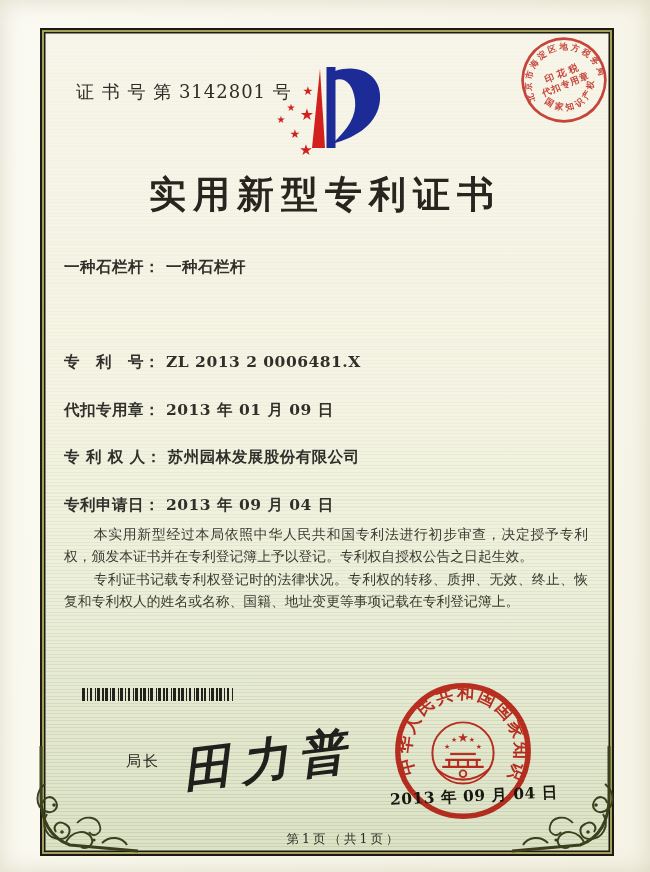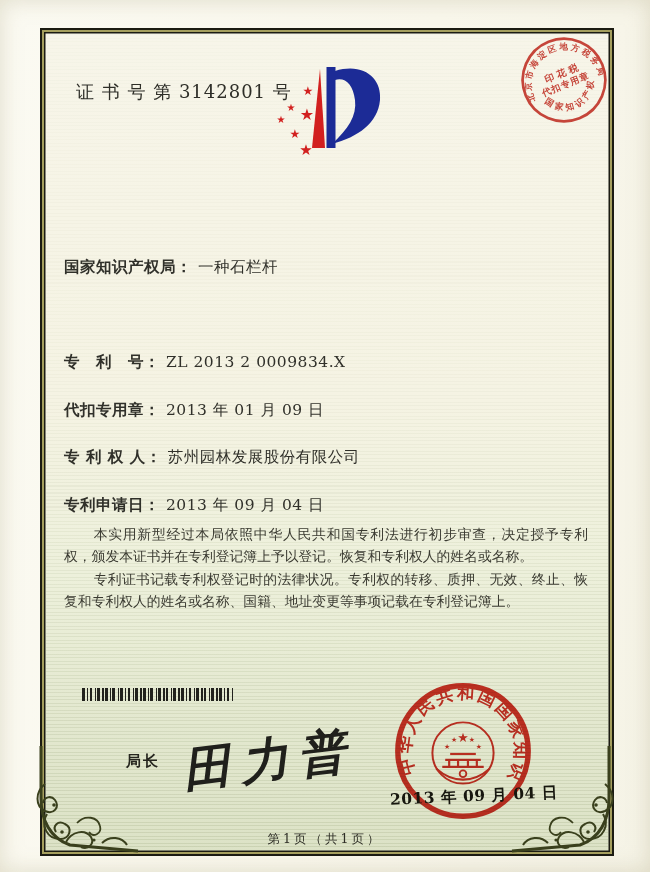--- a/index.html
+++ b/index.html
@@ -21,37 +21,37 @@
     background:repeating-linear-gradient(180deg,rgba(108,124,72,.17) 0 1px,rgba(0,0,0,0) 1px 3.5px);
     -webkit-mask-image:linear-gradient(180deg,rgba(0,0,0,.12) 0%,rgba(0,0,0,.18) 40%,rgba(0,0,0,.55) 70%,rgba(0,0,0,.9) 100%);
     mask-image:linear-gradient(180deg,rgba(0,0,0,.12) 0%,rgba(0,0,0,.18) 40%,rgba(0,0,0,.55) 70%,rgba(0,0,0,.9) 100%);
   }
   .certno{position:absolute;left:64px;top:80px;font-size:18px;letter-spacing:1px;color:#2e2e28;margin-left:12px;}
   .logo{position:absolute;left:262px;top:56px;width:136px;height:108px;}
   .title{position:absolute;left:40px;width:570px;top:170px;text-align:center;
     font-size:37px;font-weight:700;letter-spacing:7px;color:#26261f;}
   .field{position:absolute;left:64px;white-space:nowrap;font-size:15.5px;font-weight:600;color:#30302a;letter-spacing:.5px;}
   .f0{top:257px}.f1{top:305px}.f2{top:352px}.f3{top:400px}.f4{top:447px}.f5{top:495px}
-  .field .val{margin-left:6px;font-weight:400;}
+  .field .val{margin-left:6px;font-weight:700;}
   .bodytext{position:absolute;left:64px;width:524px;top:523px;font-size:13.8px;line-height:22.4px;
     color:#3a3a31;text-align:justify;}
   .bodytext p{margin:0;text-indent:2.15em;}
   .barcode{position:absolute;left:82px;top:688px;width:170px;height:13px;display:flex;overflow:hidden;}
   .barcode i{flex:none;height:100%;background:#22221d;}
   .barcode i.g{background:transparent;}
-  .sigrole{position:absolute;left:126px;top:752px;font-size:15px;letter-spacing:2px;color:#26261f;font-weight:700;}
+  .sigrole{position:absolute;left:126px;top:752px;font-size:15px;letter-spacing:2px;color:#26261f;font-weight:400;}
   .sig{position:absolute;left:168px;top:712px;width:210px;height:96px;}
   .sig text{font-family:"DejaVu Serif",serif;font-style:italic;font-weight:700;fill:#20201c;}
   .sealwrap{position:absolute;left:384px;top:672px;width:158px;height:158px;mix-blend-mode:multiply;opacity:.96;}
   .sealdate{position:absolute;left:390px;top:786px;font-size:15.5px;font-weight:700;color:#17170f;
     letter-spacing:.5px;transform:rotate(-2.5deg);white-space:nowrap;}
   .taxwrap{position:absolute;left:516px;top:32px;width:96px;height:96px;transform:rotate(-22deg);
     mix-blend-mode:multiply;opacity:.92;}
   .footer{position:absolute;left:40px;width:570px;top:831px;text-align:center;font-size:12.5px;
-    letter-spacing:3px;color:#2e2e26;}
+    letter-spacing:3px;color:#2e2e26;padding-left:19px;}
   .orn{position:absolute;width:108px;height:108px;}
   .orn-bl{left:32px;top:746px;}
   .orn-br{left:510px;top:746px;transform:scaleX(-1);}
   svg{display:block;}
 </style>
 </head>
 <body>
 
 <div id="page">
 
@@ -68,39 +68,40 @@
       <text x="45" y="64" font-size="16">★</text>
       <text x="19" y="67" font-size="10">★</text>
       <text x="33" y="82" font-size="12">★</text>
       <text x="44" y="99" font-size="15">★</text>
     </g>
     <polygon points="58,13 50,92 63,92" fill="#d2201f"></polygon>
     <rect x="64.5" y="11" width="9" height="81" fill="#1c2b96"></rect>
     <path d="M73,15 C102,6 120,23 118,44 C116,67 96,81 70,88 C86,73 95,60 93,44 C91,28 83,21 73,24 Z" fill="#1c2b96"></path>
   </svg>
 
+  <div class="title">实用新型专利证书</div>
 
   <div class="field f0">
-    <span>国家知识产权局：</span><span class="val">一种石栏杆</span>
+    <span>一种石栏杆：</span><span class="val">一种石栏杆</span>
   </div>
   <div class="field f2">
-    <span>专　利　号：</span><span class="val">ZL 2013 2 0009834.X</span>
+    <span>专　利　号：</span><span class="val">ZL 2013 2 0006481.X</span>
   </div>
   <div class="field f3">
     <span>代扣专用章：</span><span class="val">2013 年 01 月 09 日</span>
   </div>
   <div class="field f4">
     <span>专 利 权 人：</span><span class="val">苏州园林发展股份有限公司</span>
   </div>
   <div class="field f5">
     <span>专利申请日：</span><span class="val">2013 年 09 月 04 日</span>
   </div>
 
   <div class="bodytext">
-    <p>本实用新型经过本局依照中华人民共和国专利法进行初步审查，决定授予专利权，颁发本证书并在专利登记簿上予以登记。恢复和专利权人的姓名或名称。</p>
+    <p>本实用新型经过本局依照中华人民共和国专利法进行初步审查，决定授予专利权，颁发本证书并在专利登记簿上予以登记。专利权自授权公告之日起生效。</p>
     <p>专利证书记载专利权登记时的法律状况。专利权的转移、质押、无效、终止、恢复和专利权人的姓名或名称、国籍、地址变更等事项记载在专利登记簿上。</p>
   </div>
 
   <div class="barcode">
       <i style="width:2.7px"></i>
       <i class="g" style="width:2.4px"></i>
       <i style="width:1.35px"></i>
       <i class="g" style="width:1.2px"></i>
       <i style="width:2.7px"></i>
       <i class="g" style="width:2.4px"></i>

